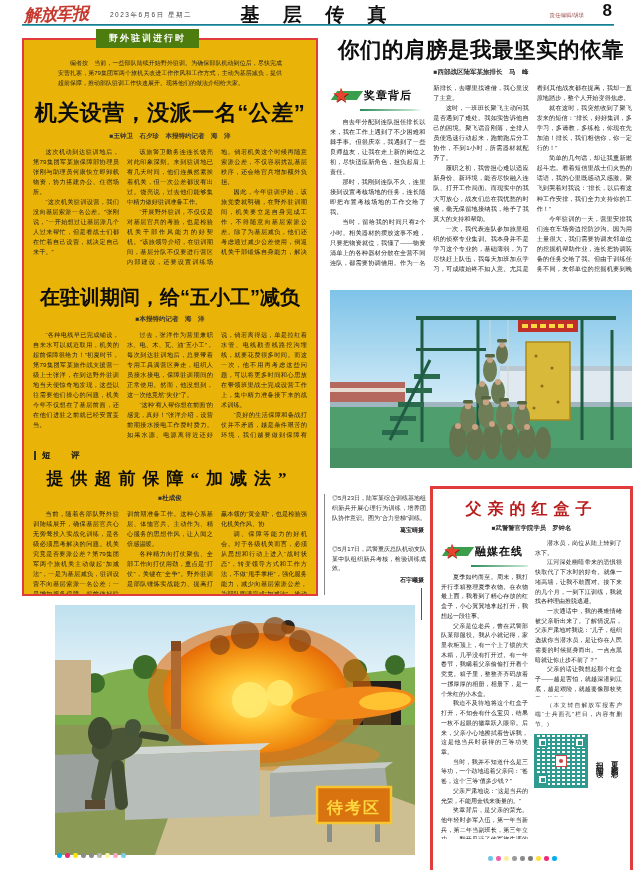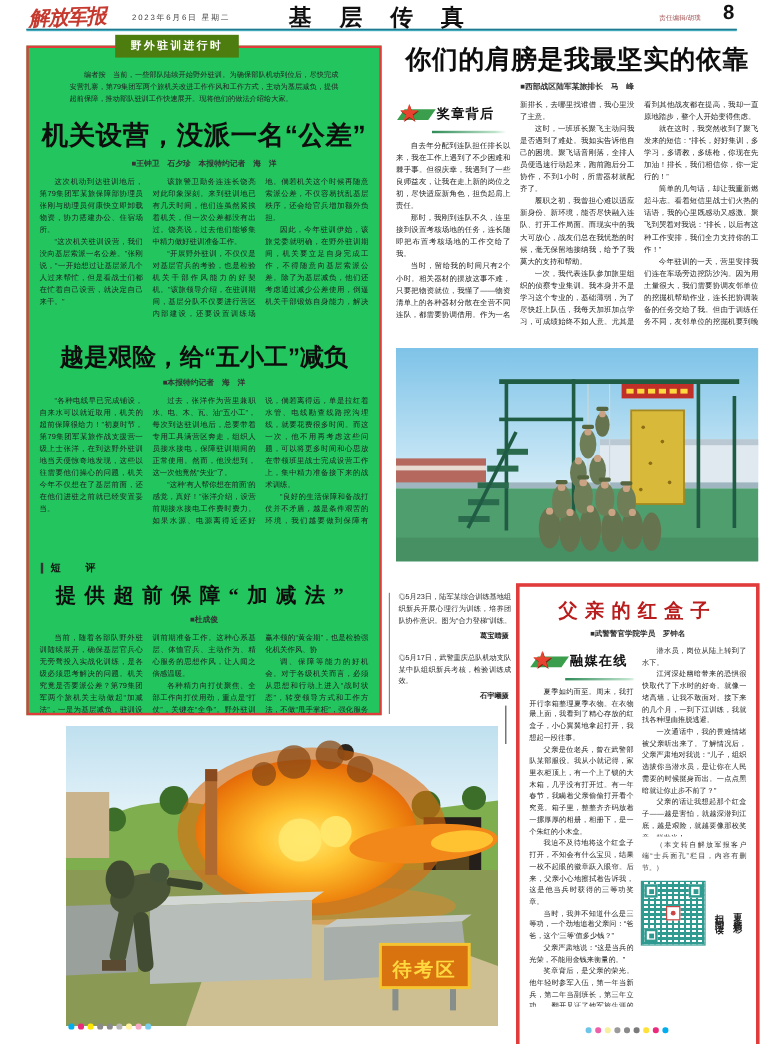--- a/index.html
+++ b/index.html
@@ -14,34 +14,34 @@
   .hdr-date { position:absolute; left:110px; top:11px; font-size:6.5px; letter-spacing:1.5px; color:#444; }
   .hdr-section { position:absolute; left:0; right:0; top:2px; text-align:center;
                  font-size:19px; font-weight:bold; letter-spacing:9px; color:#101010; }
   .hdr-editor { position:absolute; right:52px; top:12px; font-size:5.5px; color:#a05050; }
   .hdr-pagenum { position:absolute; right:24px; top:1px; font-size:17px; font-weight:bold; color:#111; }
   .hdr-rule { position:absolute; left:22px; right:22px; top:24px; height:2px; background:#3fa9bc;
               border-top:1px solid #22788c; }
 
   
   .feature-box { position:absolute; left:22px; top:38px; width:296px; height:558px;
-                 border:2px solid #e03c3c; background:#22c55e; overflow:hidden; }
+                 border:2px solid #e03c3c; background:#eab308; overflow:hidden; }
   .feature-tag { position:absolute; left:96px; top:29px; background:#4d7c0f; color:#fff;
                  font-size:9px; font-weight:bold; letter-spacing:2px; padding:3px 13px; z-index:5; }
   .ed-note { margin:18px 34px 0 34px; font-size:6px; line-height:1.7; text-align:justify;
              color:#222; text-indent:2em; }
   .head1 { margin-top:9px; text-align:center; font-size:22px; font-weight:bold; color:#0d0d0d;
            letter-spacing:0.5px; }
   .head2 { margin-top:10px; text-align:center; font-size:20px; font-weight:bold; color:#0d0d0d; }
   .byline { margin-top:4px; text-align:center; font-size:6.5px; color:#333; font-weight:bold; }
   .cols3 { column-count:3; column-gap:8px; margin:6px 9px 0 9px; font-size:6.2px; line-height:1.62;
            text-align:justify; color:#1d1d1d; overflow:hidden; }
   .cols3 p { text-indent:2em; }
   .b1 { height:127px; } .b2 { height:112px; } .b3 { height:92px; }
-  .comment-label { margin:27px 0 0 10px; font-size:8.5px; font-weight:bold; letter-spacing:6px;
+  .comment-label { margin:9px 0 0 10px; font-size:8.5px; font-weight:bold; letter-spacing:6px;
                    color:#111; border-left:2px solid #333; padding-left:6px; line-height:1.1; }
   .head3 { margin-top:7px; text-align:center; font-family:"Liberation Serif", serif;
            font-size:17px; font-weight:bold; letter-spacing:7px; color:#0d0d0d; }
 
   
   .right-article { position:absolute; left:330px; top:35px; width:302px; }
   .head-r { text-align:center; font-size:21.5px; font-weight:bold; color:#0d0d0d; letter-spacing:0.5px; }
   .cols3r { column-count:3; column-gap:8px; margin-top:6px; font-size:6.2px; line-height:1.62;
             text-align:justify; color:#1d1d1d; height:202px; overflow:hidden; }
   .cols3r p { text-indent:2em; }
@@ -120,21 +120,21 @@
     <div class="head1">机关设营，没派一名“公差”</div>
     <div class="byline">■王钟卫　石夕珍　本报特约记者　海　洋</div>
     <div class="cols3 b1">
         <p>这次机动到达驻训地后，第79集团军某旅保障部协理员张刚与助理员何康快立即卸载物资，协力搭建办公、住宿场所。</p>
         <p>“这次机关驻训设营，我们没向基层索派一名公差。”张刚说，“一开始想过让基层派几个人过来帮忙，但是看战士们都在忙着自己设营，就决定自己来干。”</p>
         <p>该旅警卫勤务连连长饶亮对此印象深刻。来到驻训地已有几天时间，他们连虽然紧挨着机关，但一次公差都没有出过。饶亮说，过去他们能够集中精力做好驻训准备工作。</p>
         <p>“开展野外驻训，不仅仅是对基层官兵的考验，也是检验机关干部作风能力的好契机。”该旅领导介绍，在驻训期间，基层分队不仅要进行营区内部建设，还要设置训练场地。倘若机关这个时候再随意索派公差，不仅容易扰乱基层秩序，还会给官兵增加额外负担。</p>
         <p>因此，今年驻训伊始，该旅党委就明确，在野外驻训期间，机关要立足自身完成工作，不得随意向基层索派公差。除了为基层减负，他们还考虑通过减少公差使用，倒逼机关干部锻炼自身能力，解决对基层的过度依赖，进而改进机关工作作风。</p>
       </div>
 
-    <div class="head2">越是艰险，给“五小工”减负</div>
+    <div class="head2">在驻训期间，给“五小工”减负</div>
     <div class="byline">■本报特约记者　海　洋</div>
     <div class="cols3 b2">
         <p>“各种电线早已完成铺设，自来水可以就近取用，机关的超前保障很给力！”初夏时节，第79集团军某旅作战支援营一级上士张洋，在到达野外驻训地当天便惊奇地发现，这些以往需要他们操心的问题，机关今年不仅想在了基层前面，还在他们进驻之前就已经安置妥当。</p>
         <p>过去，张洋作为营里兼职水、电、木、瓦、油“五小工”，每次到达驻训地后，总要带着专用工具满营区奔走，组织人员接水接电，保障驻训期间的正常使用。然而，他没想到，这一次他竟然“失业”了。</p>
         <p>“这种‘有人帮你想在前面’的感觉，真好！”张洋介绍，设营前期接水接电工作费时费力。如果水源、电源离得近还好说，倘若离得远，单是拉红着水管、电线勘查线路挖沟埋线，就要花费很多时间。而这一次，他不用再考虑这些问题，可以将更多时间和心思放在带领班里战士完成设营工作上，集中精力准备接下来的战术训练。</p>
         <p>“良好的生活保障和备战打仗并不矛盾，越是条件艰苦的环境，我们越要做到保障有力。”今年驻训前，早在筹划阶段，该旅机关相关业务科室就提前制订了保障计划。除了用水用电问题，针对野战就医、文化娱乐等官兵普遍需求，他们组织人员和设施器材提前进场，确保部队入驻即可使用。</p>
       </div>
 
     <div class="comment-label">短　评</div>
     <div class="head3">提供超前保障“加减法”</div>

